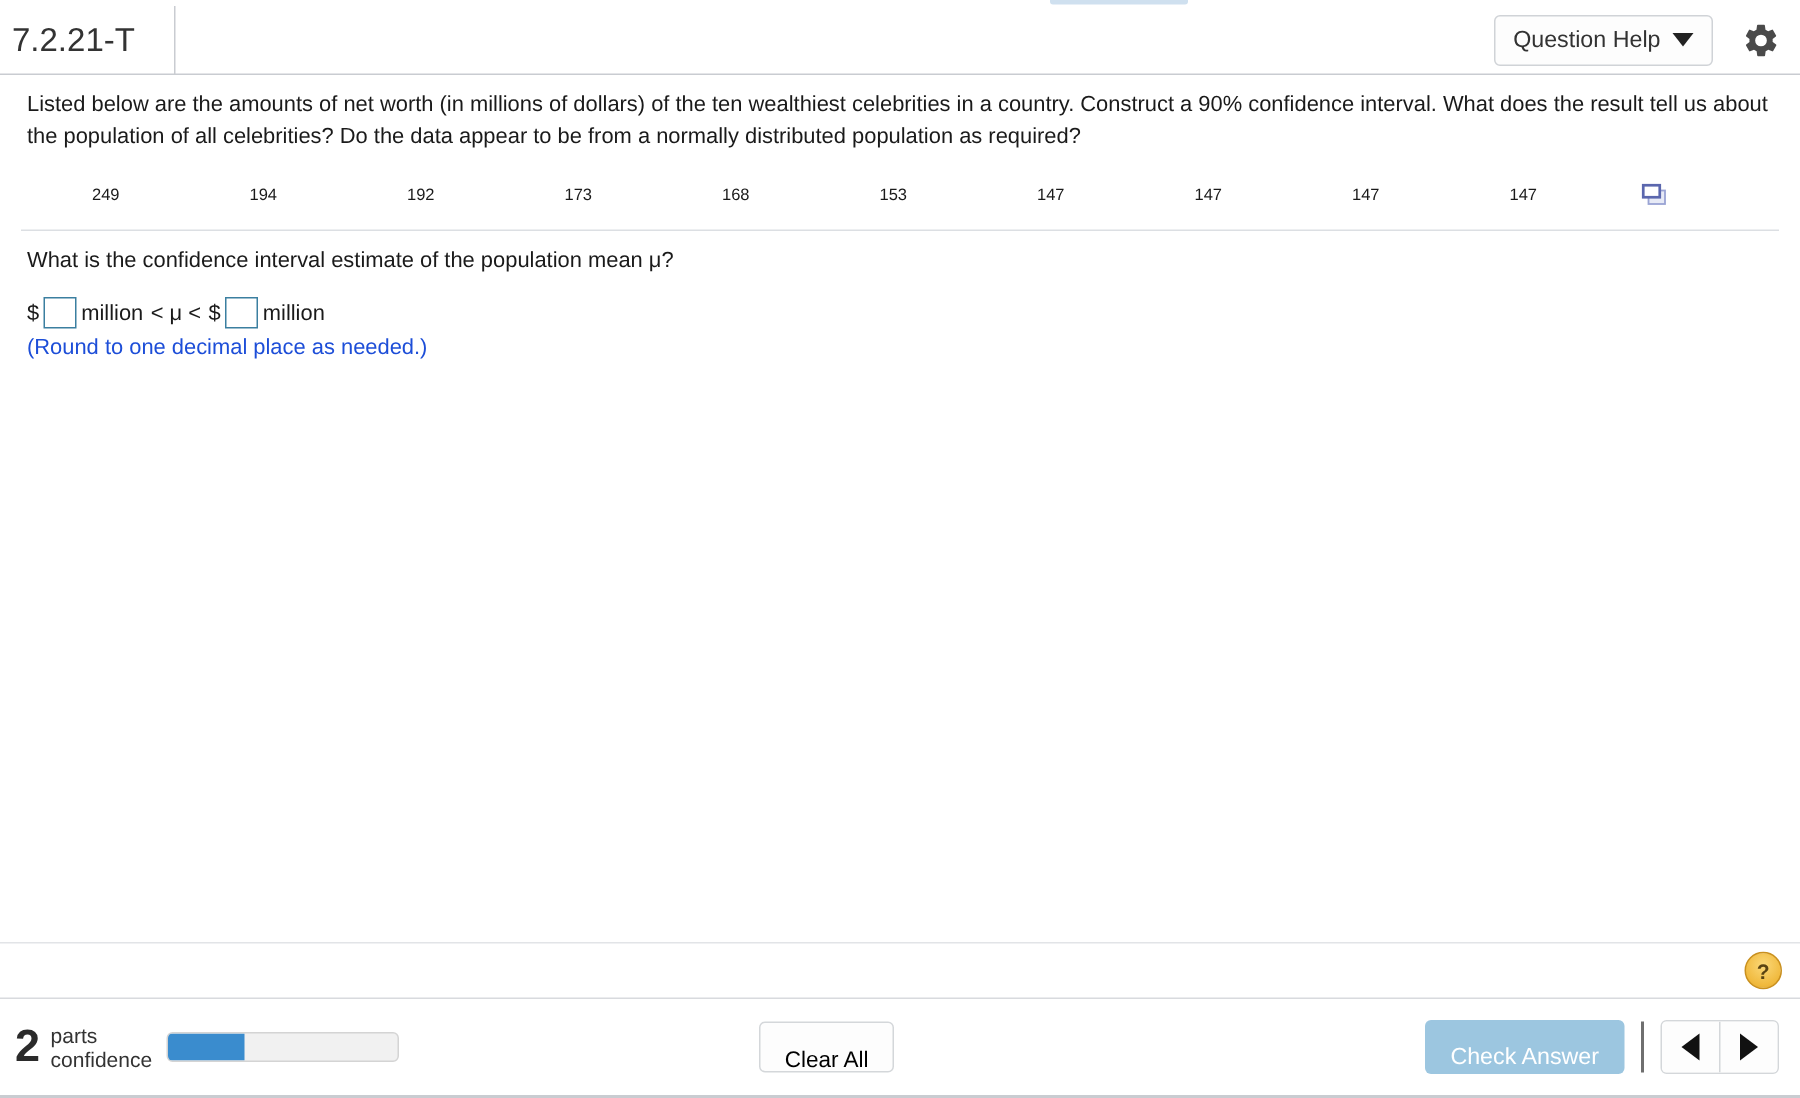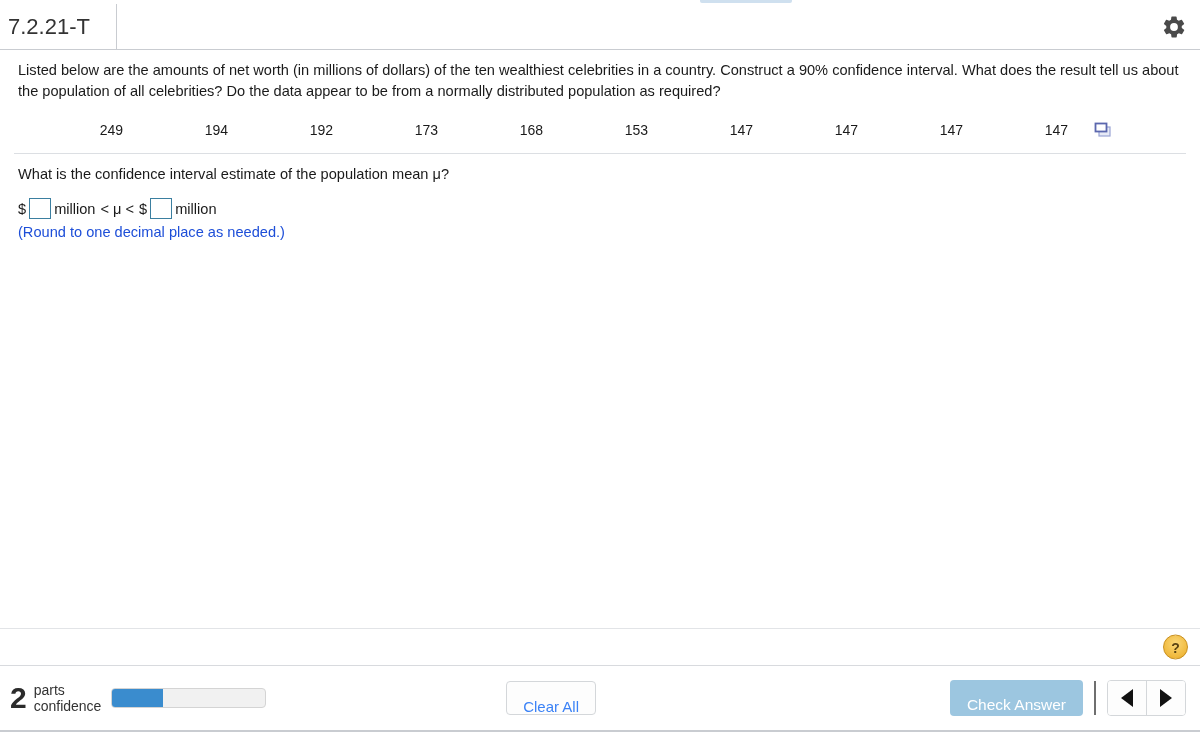--- a/index.html
+++ b/index.html
@@ -102,22 +102,22 @@
   
   .data-row {
     display: flex;
     align-items: center;
     margin-top: 12px;
     padding: 0 18px;
     height: 34px;
   }
   .data-cell {
     width: 105px;
-    text-align: right;
-    font-size: 14px;
+    text-align: center;
+    font-size: 11px;
     color: #1a1a1a;
   }
   .popup-icon-cell {
     width: 70px;
     display: flex;
     align-items: center;
     justify-content: center;
     cursor: pointer;
   }
   .data-rule {
@@ -242,21 +242,21 @@
   }
   .footer-spacer-1 { flex: 1.05; }
   .footer-spacer-2 { flex: 1.55; }
   .clear-all-btn {
     height: 26px;
     padding: 16px 16px;
     border: 1px solid #d4d7da;
     border-radius: 4px;
     background: #fdfdfd;
     font-size: 15px;
-    color: #3b82f6;
+    color: #000000;
     cursor: pointer;
     font-family: "Liberation Sans", sans-serif;
   }
   .check-answer-btn {
     height: 36px;
     padding: 16px 17px;
     border: none;
     border-radius: 4px;
     background: #9cc6e0;
     color: #ffffff;
@@ -300,20 +300,24 @@
 </head>
 <body>
 
 <div class="top-sliver">
   <div class="tab-stub"></div>
 </div>
 
 <div class="header">
   <div class="exercise-id">7.2.21-T</div>
   <div class="header-spacer"></div>
+  <div class="question-help-btn">
+    <span>Question Help</span>
+    <span class="caret-down"></span>
+  </div>
   <div class="gear-btn">
     <svg width="26" height="26" viewBox="0 0 24 24" aria-hidden="true">
       <path fill="#4a4a4a" d="M19.14 12.94a7.07 7.07 0 0 0 .06-.94 7.07 7.07 0 0 0-.06-.94l2.03-1.58a.5.5 0 0 0 .12-.62l-1.92-3.32a.5.5 0 0 0-.6-.22l-2.39.96a7.1 7.1 0 0 0-1.62-.94l-.36-2.54a.5.5 0 0 0-.5-.42h-3.84a.5.5 0 0 0-.5.42l-.36 2.54c-.58.24-1.12.55-1.62.94l-2.39-.96a.5.5 0 0 0-.6.22L2.78 8.86a.5.5 0 0 0 .12.62l2.03 1.58c-.04.31-.06.63-.06.94s.02.63.06.94L2.9 14.52a.5.5 0 0 0-.12.62l1.92 3.32c.13.22.39.3.6.22l2.39-.96c.5.39 1.04.7 1.62.94l.36 2.54c.04.24.25.42.5.42h3.84c.25 0 .46-.18.5-.42l.36-2.54c.58-.24 1.12-.55 1.62-.94l2.39.96c.22.08.47 0 .6-.22l1.92-3.32a.5.5 0 0 0-.12-.62l-2.05-1.58zM12 15.6A3.6 3.6 0 1 1 12 8.4a3.6 3.6 0 0 1 0 7.2z"></path>
     </svg>
   </div>
 </div>
 
 <div class="body-area">
 
   <div class="question-text">Listed below are the amounts of net worth (in millions of dollars) of the ten wealthiest celebrities in a country. Construct a 90% confidence interval. What does the result tell us about the population of all celebrities? Do the data appear to be from a normally distributed population as required?</div>

